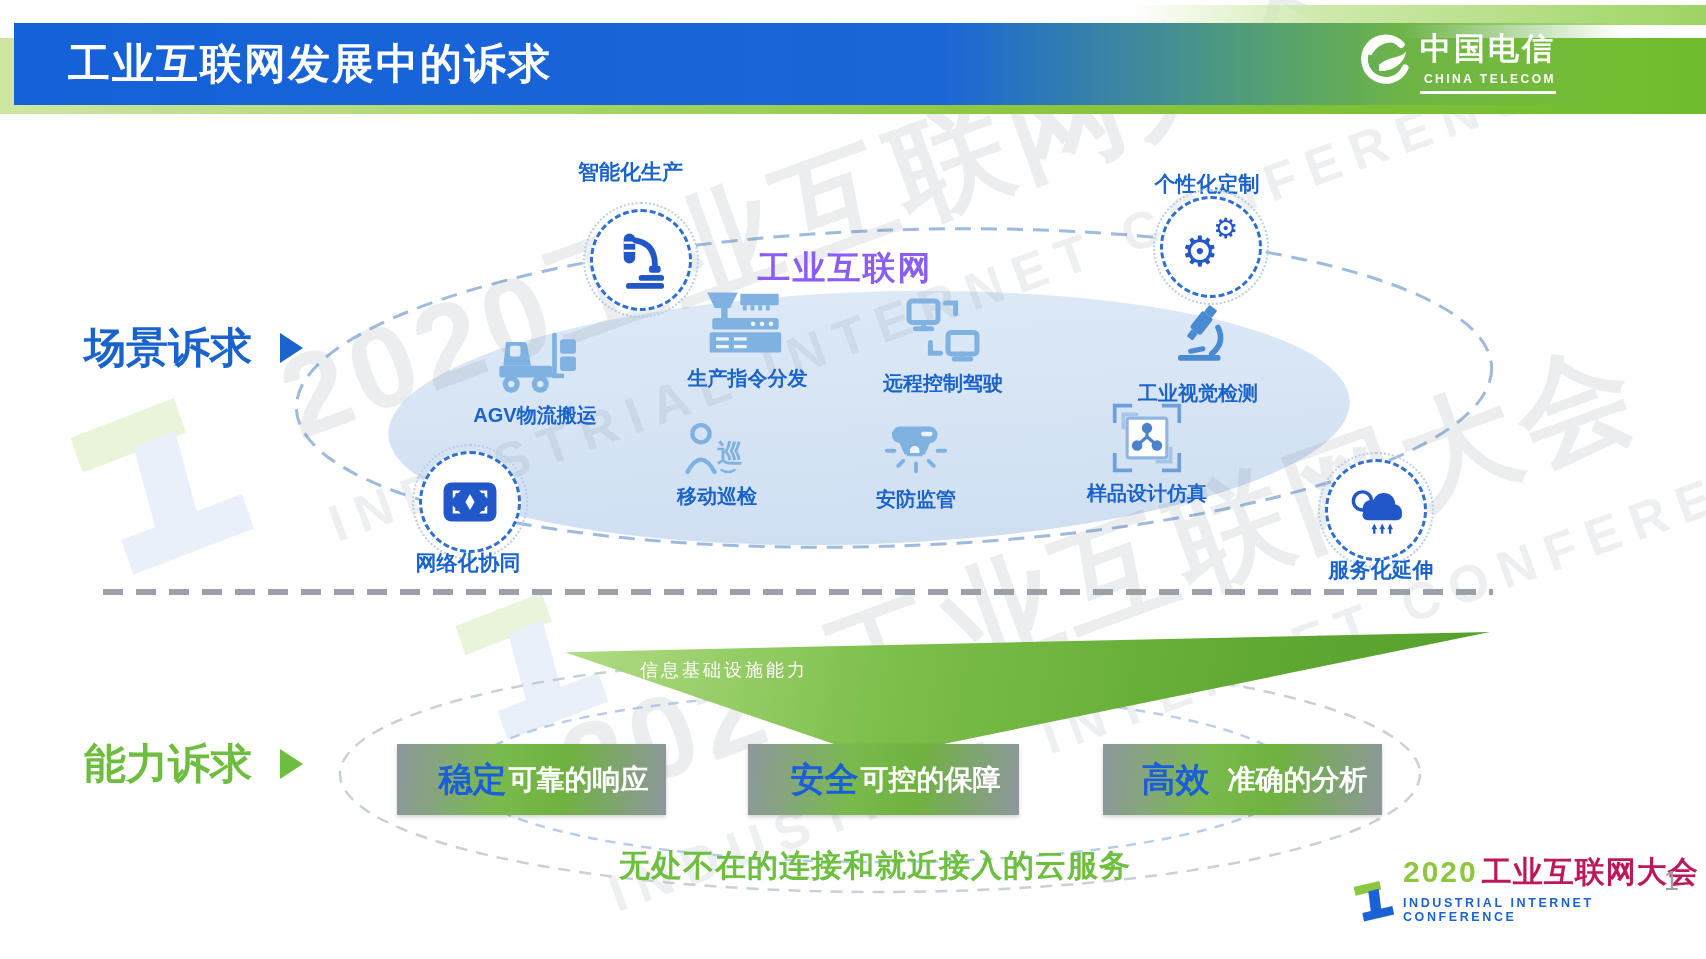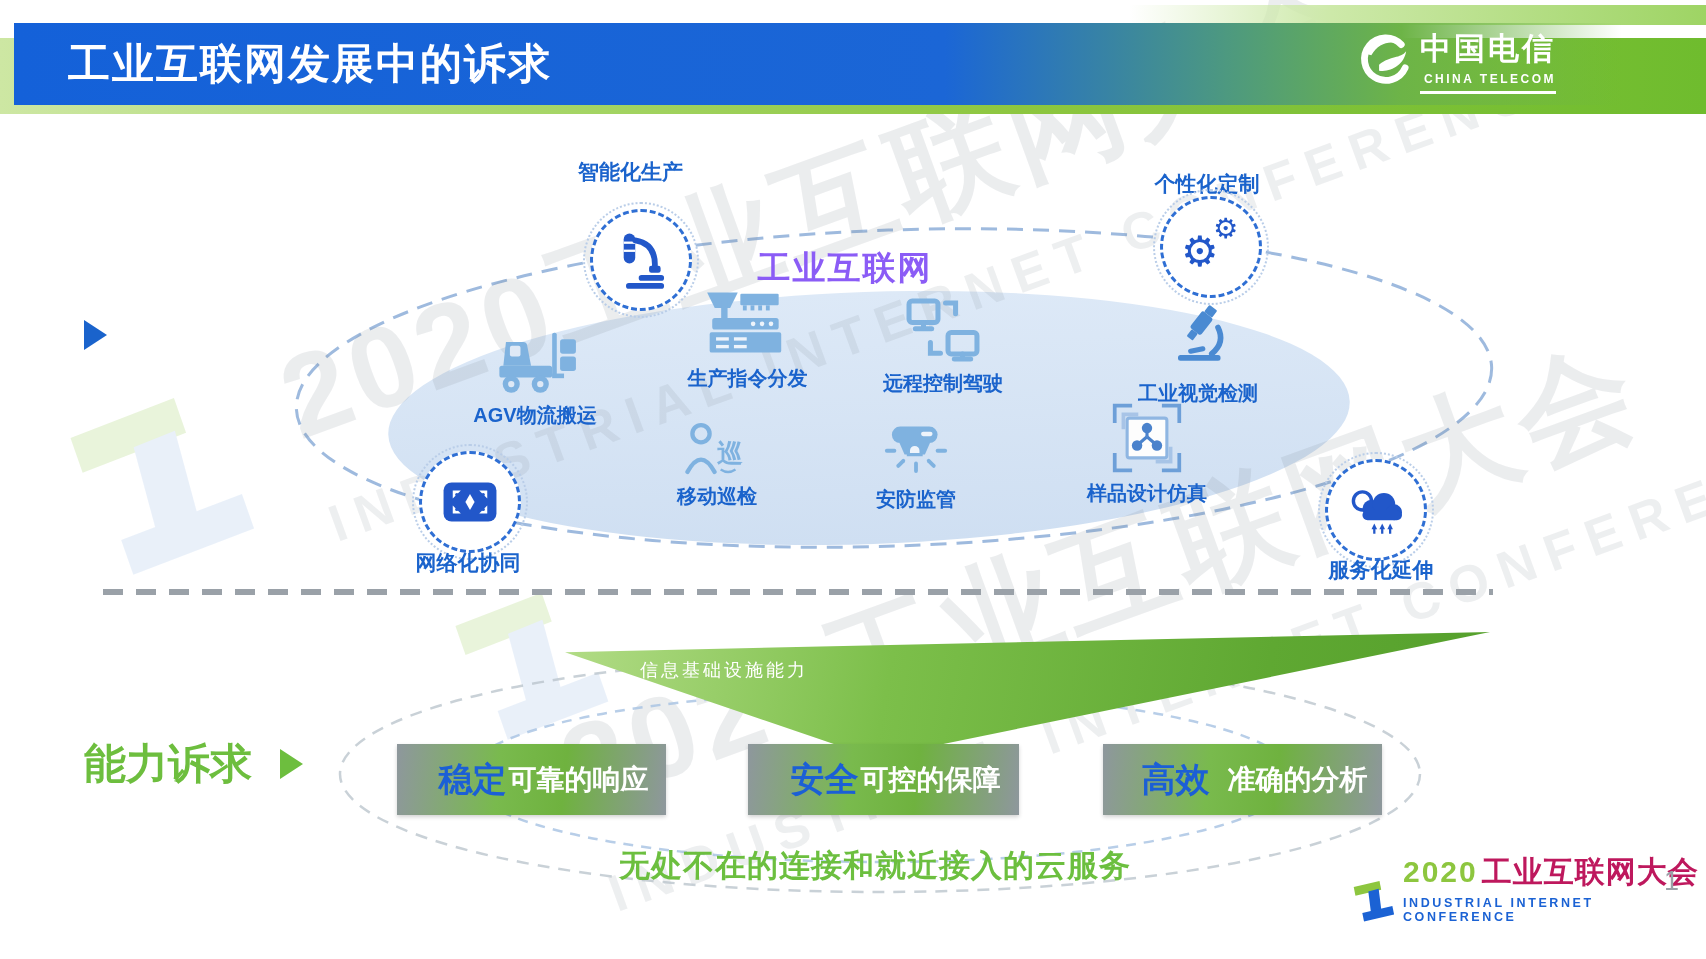--- a/index.html
+++ b/index.html
@@ -112,20 +112,21 @@
     <polygon points="19,17 31,14 35,46 23,49" fill="#b9d0ee"></polygon>
     <polygon points="12,42 47,34 49,44 14,52" fill="#b9d0ee"></polygon>
   </svg>
   <svg class="abs wm-t" style="left:455px;top:580px;transform:rotate(-8deg);" width="150" height="162" viewBox="0 0 50 54">
     <polygon points="2,12 32,5 34,15 4,22" fill="#b7db8a"></polygon>
     <polygon points="19,17 31,14 35,46 23,49" fill="#b9d0ee"></polygon>
     <polygon points="12,42 47,34 49,44 14,52" fill="#b9d0ee"></polygon>
   </svg>
 
   <div class="abs sec-label blue" style="left:84px;top:320px;">
+    <span>场景诉求</span>
     <span class="tri blue"></span>
   </div>
 
   <svg class="abs" style="left:292px;top:226px;z-index:1;transform:rotate(-2deg);" width="1204" height="324" viewBox="0 0 1204 324">
     <ellipse cx="602" cy="162" rx="598" ry="158" fill="none" stroke="#93b2da" stroke-width="3" stroke-dasharray="16 10" opacity="0.9"></ellipse>
   </svg>
   <div class="abs ellipse-fill"></div>
   <div class="abs ellipse-title">工业互联网</div>
 
   <div class="abs inode" style="left:445px;top:330px;width:180px;text-align:center;">

